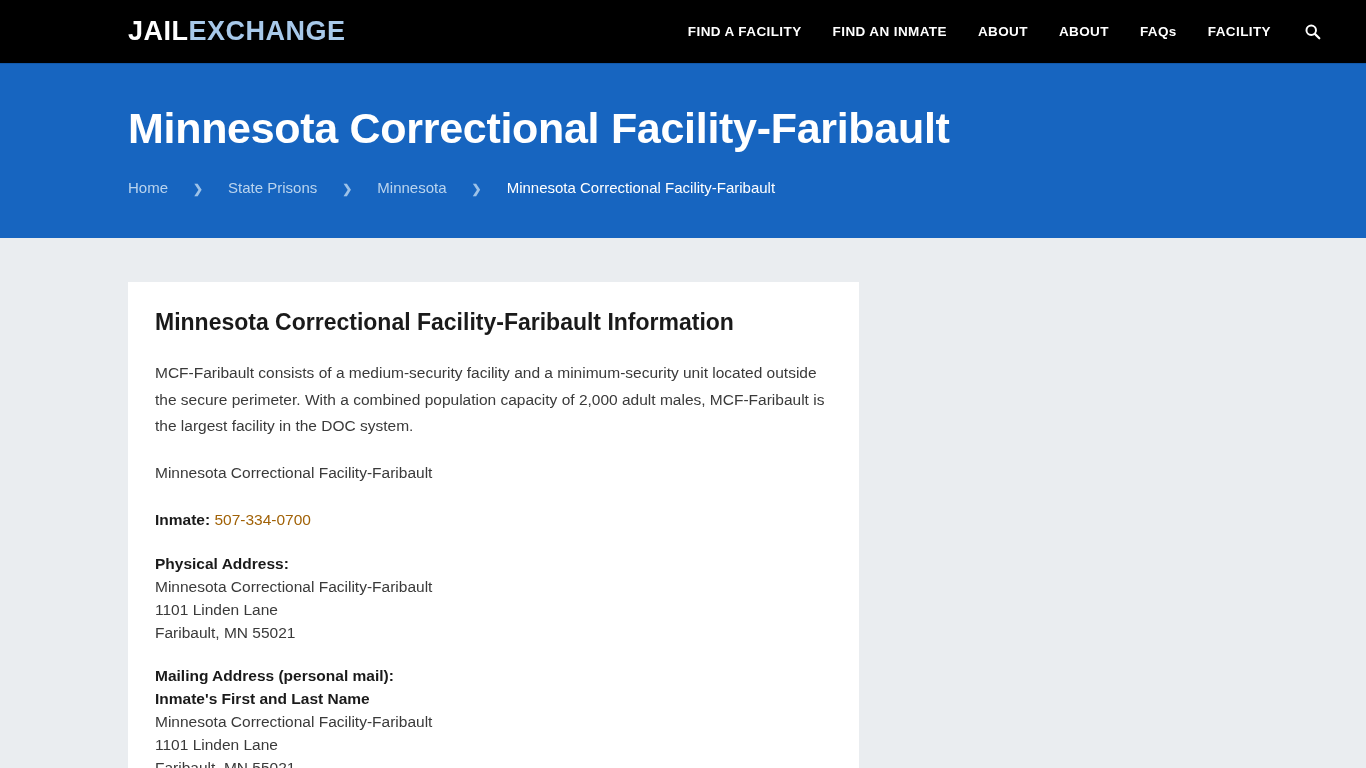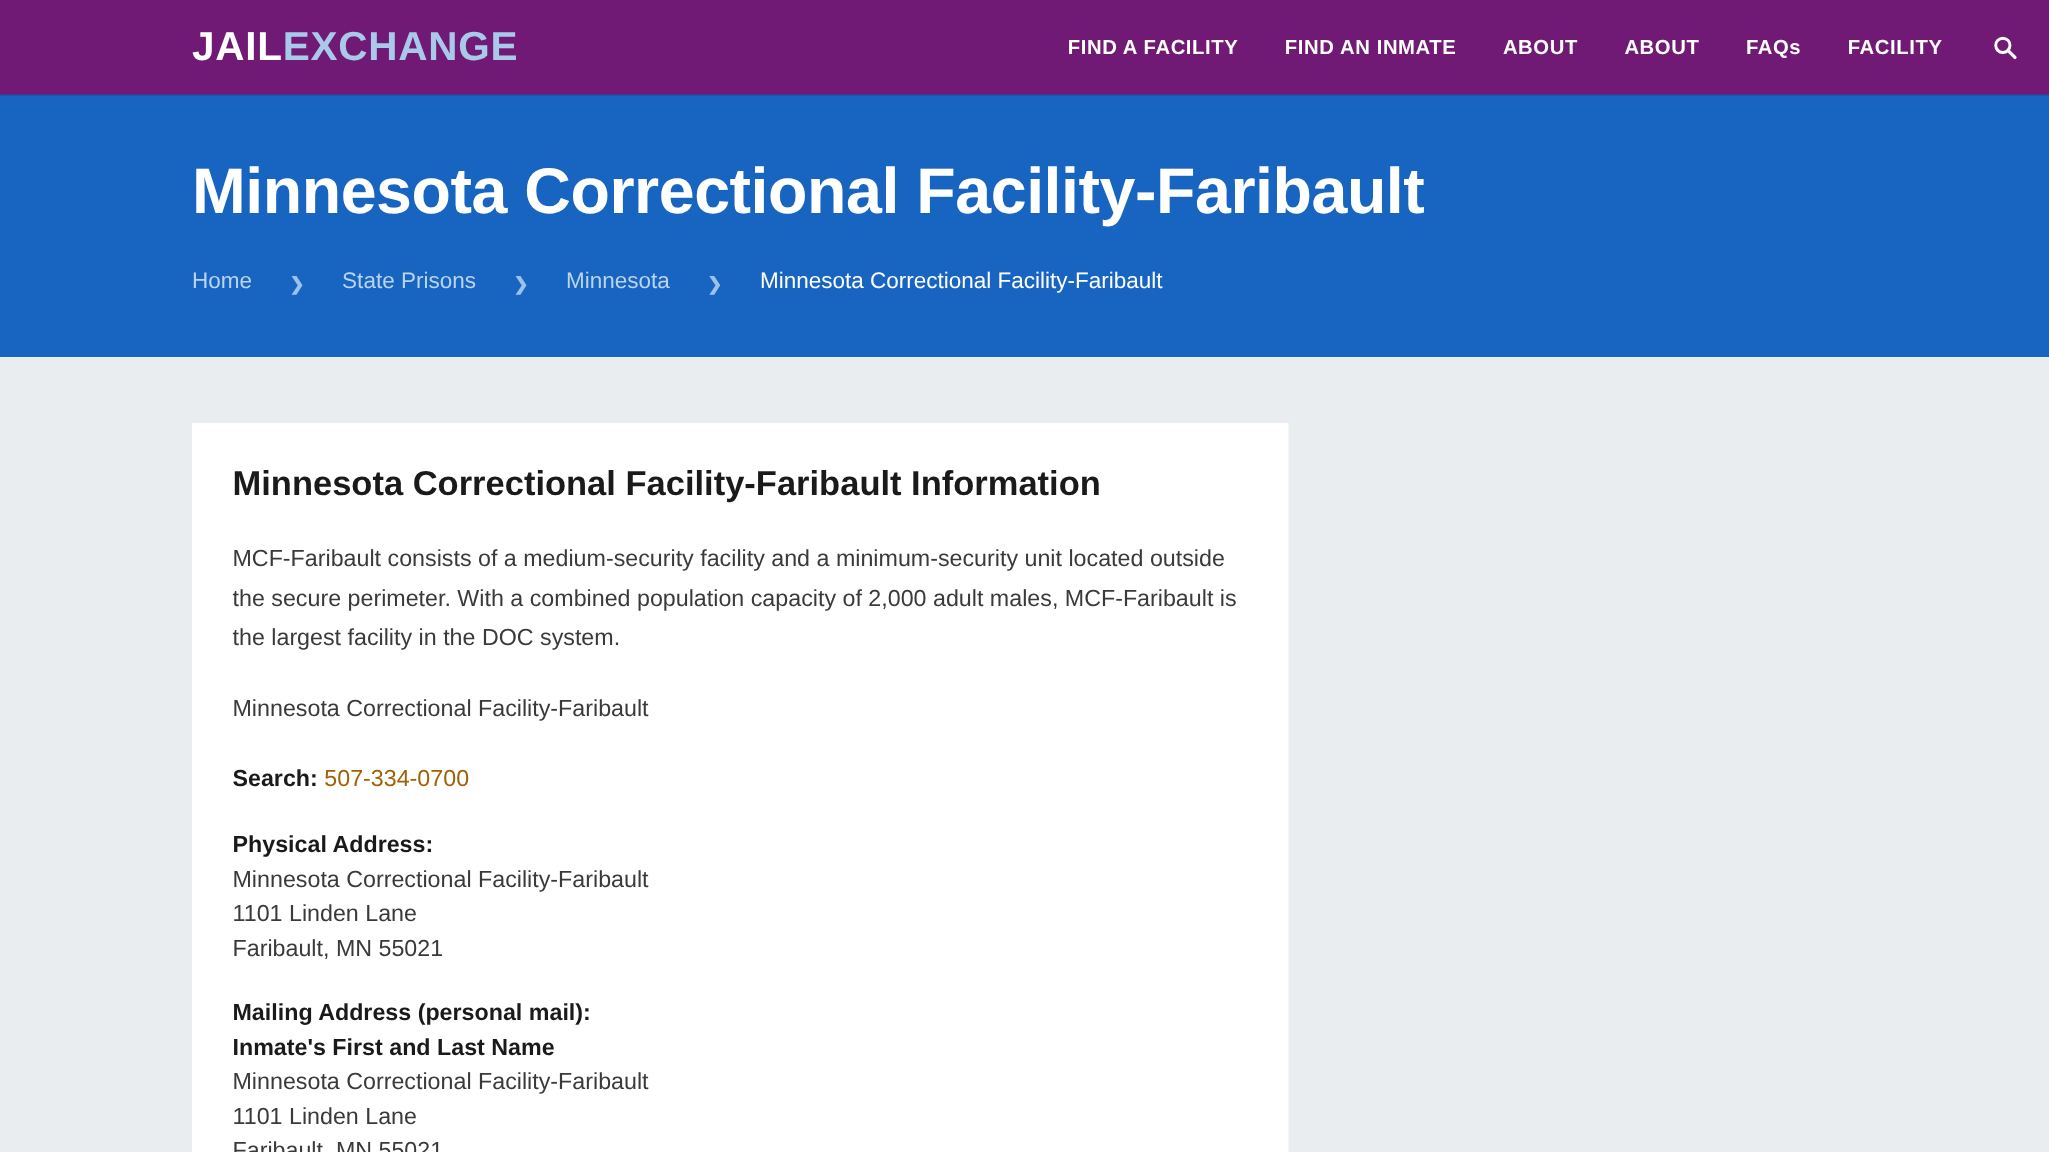--- a/index.html
+++ b/index.html
@@ -14,21 +14,21 @@
     overflow: hidden;
     background: #eaedf0;
     font-family: "Liberation Sans", sans-serif;
     color: #333;
     -webkit-font-smoothing: antialiased;
   }
 
   
   .topbar {
     height: 64px;
-    background: #701a75;
+    background: #000000;
     border-bottom: 1px solid #1259ab;
     display: flex;
     align-items: center;
     padding: 0 0 0 128px;
     position: relative;
   }
   .logo {
     font-size: 27px;
     font-weight: bold;
     letter-spacing: 0.5px;
@@ -37,21 +37,21 @@
     user-select: none;
   }
   .logo .jail { color: #ffffff; }
   .logo .exchange { color: #a8c9ea; }
 
   .mainnav {
     margin-left: auto;
     display: flex;
     align-items: center;
     gap: 31px;
-    padding-right: 20px;
+    padding-right: 44px;
   }
   .mainnav a {
     color: #ffffff;
     text-decoration: none;
     font-size: 13.5px;
     font-weight: bold;
     letter-spacing: 0.4px;
     white-space: nowrap;
   }
   .search-btn {
@@ -194,21 +194,21 @@
 
   <main class="content-card">
 
     <h2>Minnesota Correctional Facility-Faribault Information</h2>
 
     <p>MCF-Faribault consists of a medium-security facility and a minimum-security unit located outside the secure perimeter. With a combined population capacity of 2,000 adult males, MCF-Faribault is the largest facility in the DOC system.</p>
 
     <p>Minnesota Correctional Facility-Faribault</p>
 
     <p>
-      <b>Search:</b>
+      <b>Inmate:</b>
       <a href="#">507-334-0700</a>
     </p>
 
     <p class="tight">
       <span class="block-label">Physical Address:</span><br>
       <span>Minnesota Correctional Facility-Faribault</span><br>
       <span>1101 Linden Lane</span><br>
       <span>Faribault, MN 55021</span>
     </p>
 

